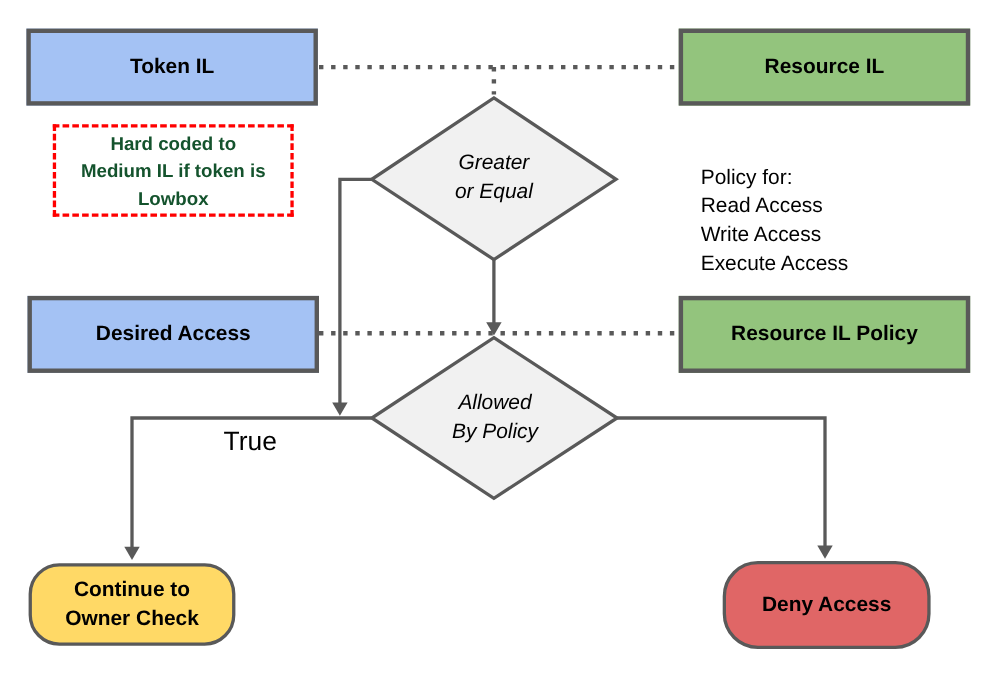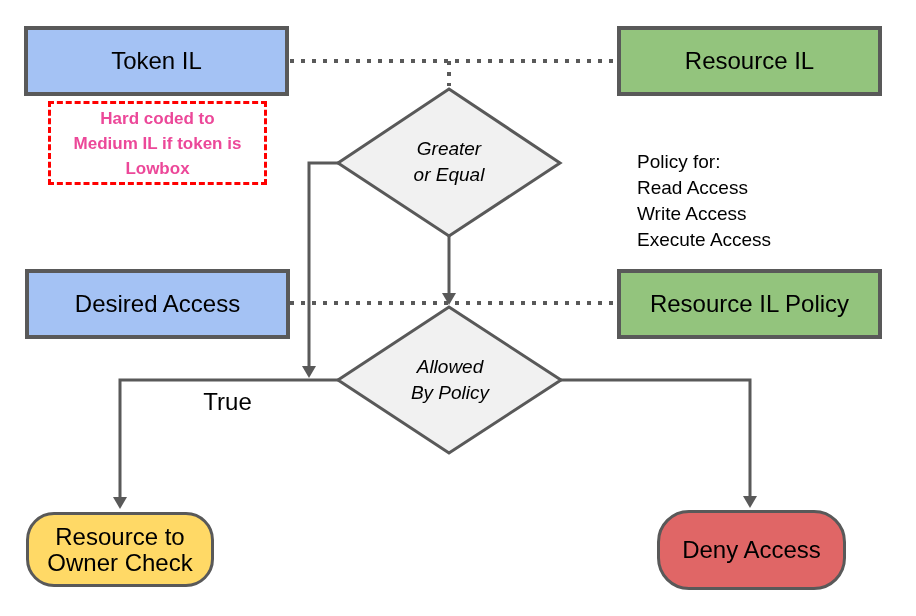--- a/index.html
+++ b/index.html
@@ -21,38 +21,40 @@
   .conn   { stroke: #595959; stroke-width: 3; fill: none; }
   .arrow  { fill: #595959; stroke: none; }
   .diamond { stroke: #595959; stroke-width: 3; }
   .node {
     position: absolute;
     box-sizing: border-box;
     display: flex;
     align-items: center;
     justify-content: center;
     text-align: center;
-    font-size: 24px;
+    font-size: 19px;
     line-height: 26px;
+    font-weight: bold;
   }
   .rect-node { border: 4px solid #595959; }
   .pill-node { border: 3px solid #595959; white-space: pre-line; }
   .note {
     position: absolute;
     box-sizing: border-box;
     border: 3px dashed #ff0000;
-    color: #ec4899;
+    color: #14532d;
     display: flex;
     align-items: center;
     justify-content: center;
     text-align: center;
     white-space: pre-line;
     font-size: 17px;
     font-weight: 600;
     line-height: 25px;
+    margin-top: 12px;
   }
   .dlabel {
     position: absolute;
     text-align: center;
     white-space: pre-line;
     font-size: 19px;
     line-height: 26px;
     font-style: italic;
   }
   .policy-list {
@@ -125,21 +127,21 @@
 By Policy</div>
 
   <div class="policy-list" style="left:637px; top:149px; width:200px;">Policy for:
 Read Access
 Write Access
 Execute Access</div>
 
   <div class="edge-label" style="left:190px; top:391px; width:75px;">True</div>
 
   <div class="node pill-node" style="left: 26px; top: 512px; width: 188px; height: 75px; border-radius: 28px; background-color: rgb(255, 217, 102);">
-    <span class="pre">Resource to
+    <span class="pre">Continue to
 Owner Check</span>
   </div>
 
   <div class="node pill-node" style="left: 657px; top: 510px; width: 189px; height: 80px; border-radius: 32px; background-color: rgb(224, 102, 102); text-align: center;">
     <span>Deny Access</span>
   </div>
 
 </div>
 
 </body></html>

